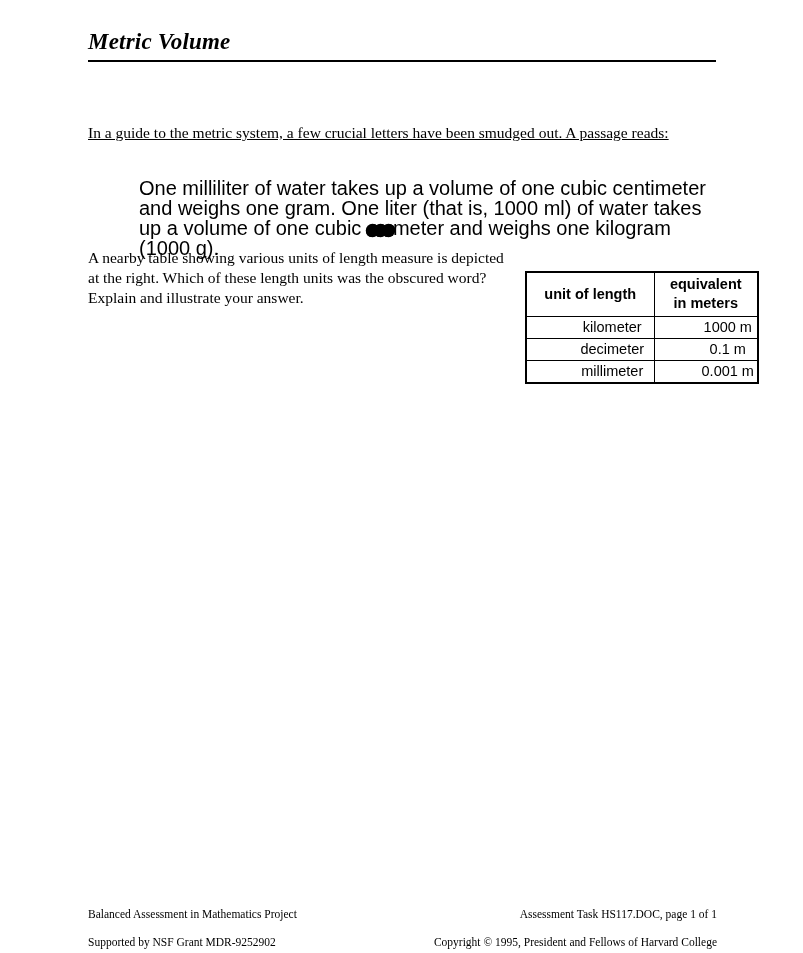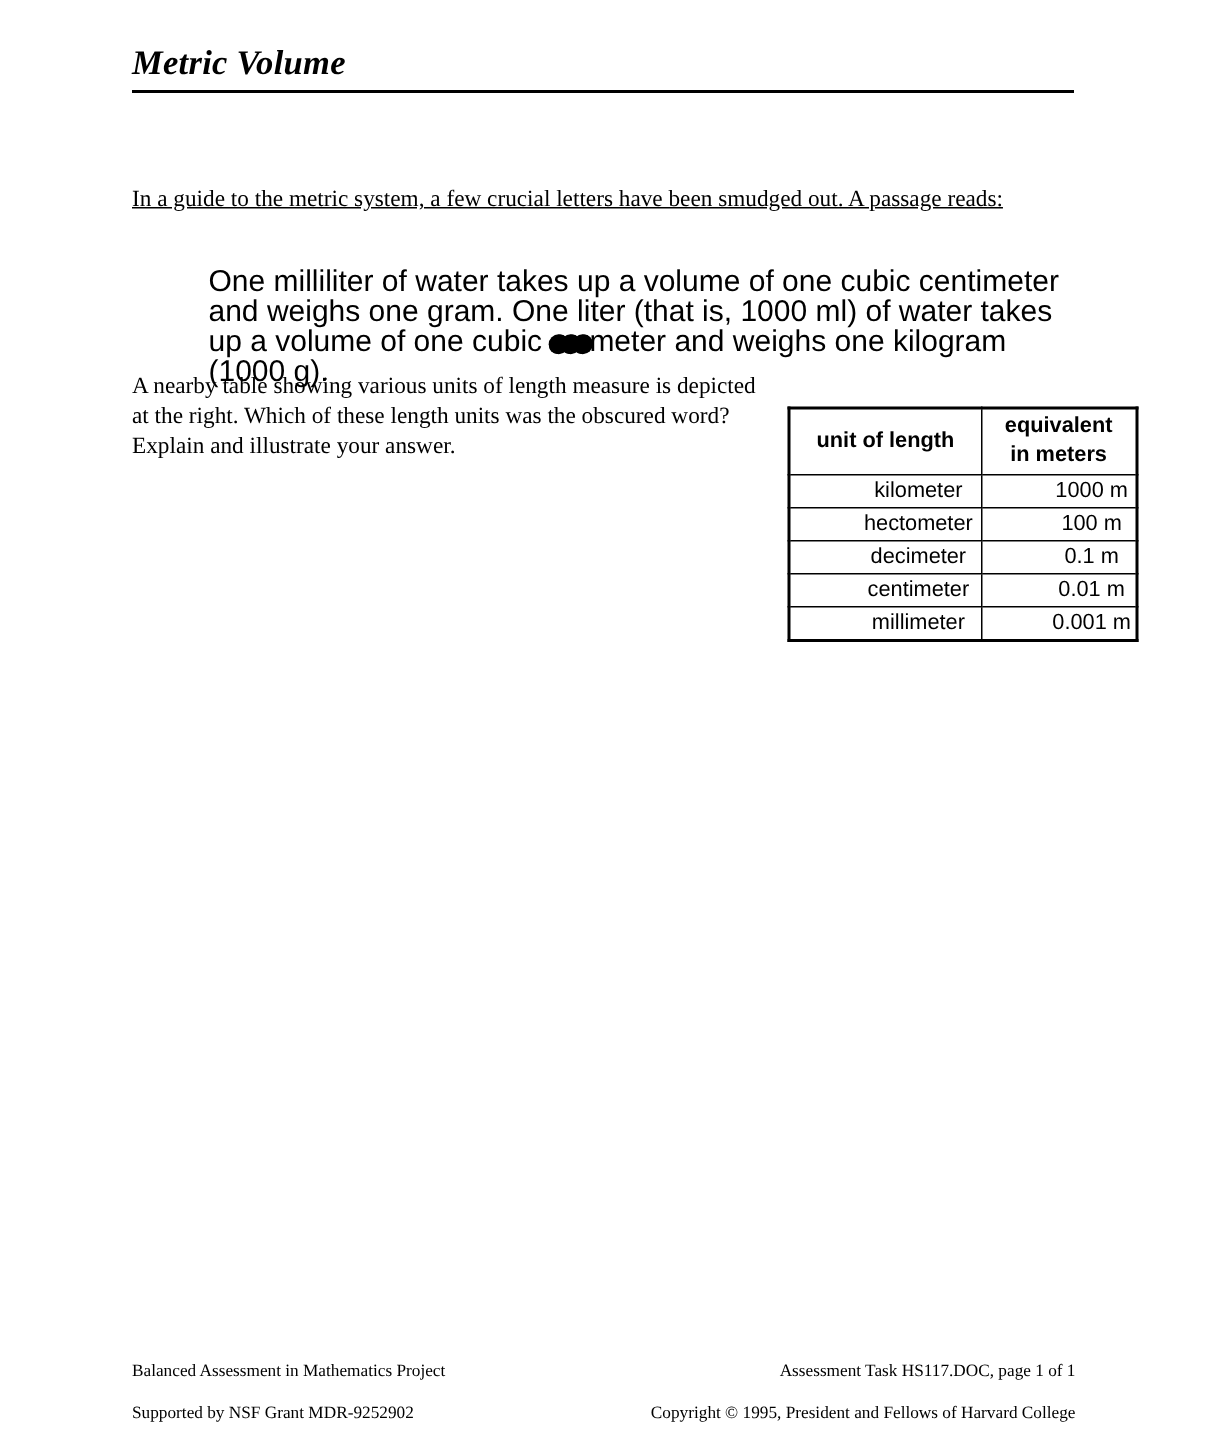--- a/index.html
+++ b/index.html
@@ -185,30 +185,22 @@
           <th>unit of length</th>
           <th><span>equivalent</span><br><span>in meters</span></th>
         </tr>
       </thead>
       <tbody>
         <tr>
           <td>kilometer</td>
           <td>1000 m</td>
         </tr>
         <tr>
-          <td>hectometer</td>
-          <td>100 m</td>
-        </tr>
-        <tr>
           <td>decimeter</td>
           <td>0.1 m</td>
-        </tr>
-        <tr>
-          <td>centimeter</td>
-          <td>0.01 m</td>
         </tr>
         <tr>
           <td>millimeter</td>
           <td>0.001 m</td>
         </tr>
       </tbody>
     </table>
   </div>
 
   <div class="footer">

